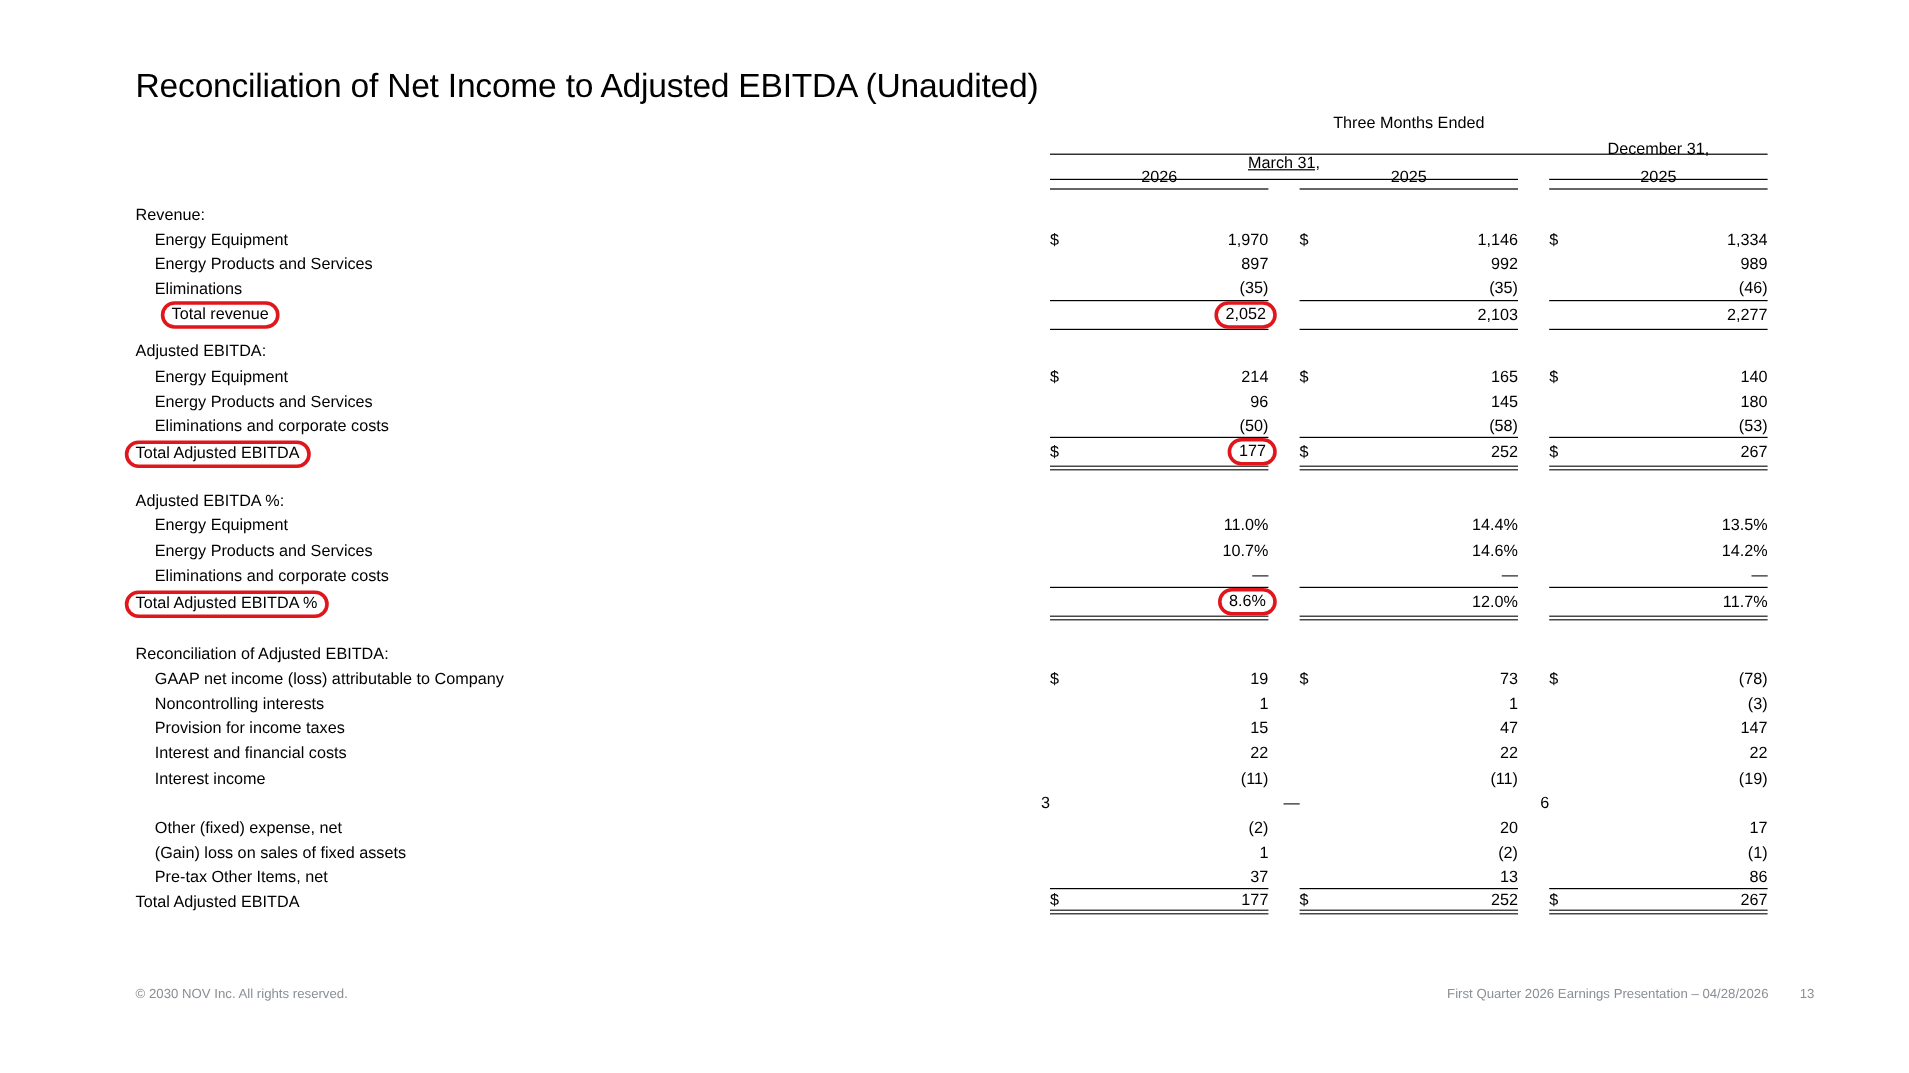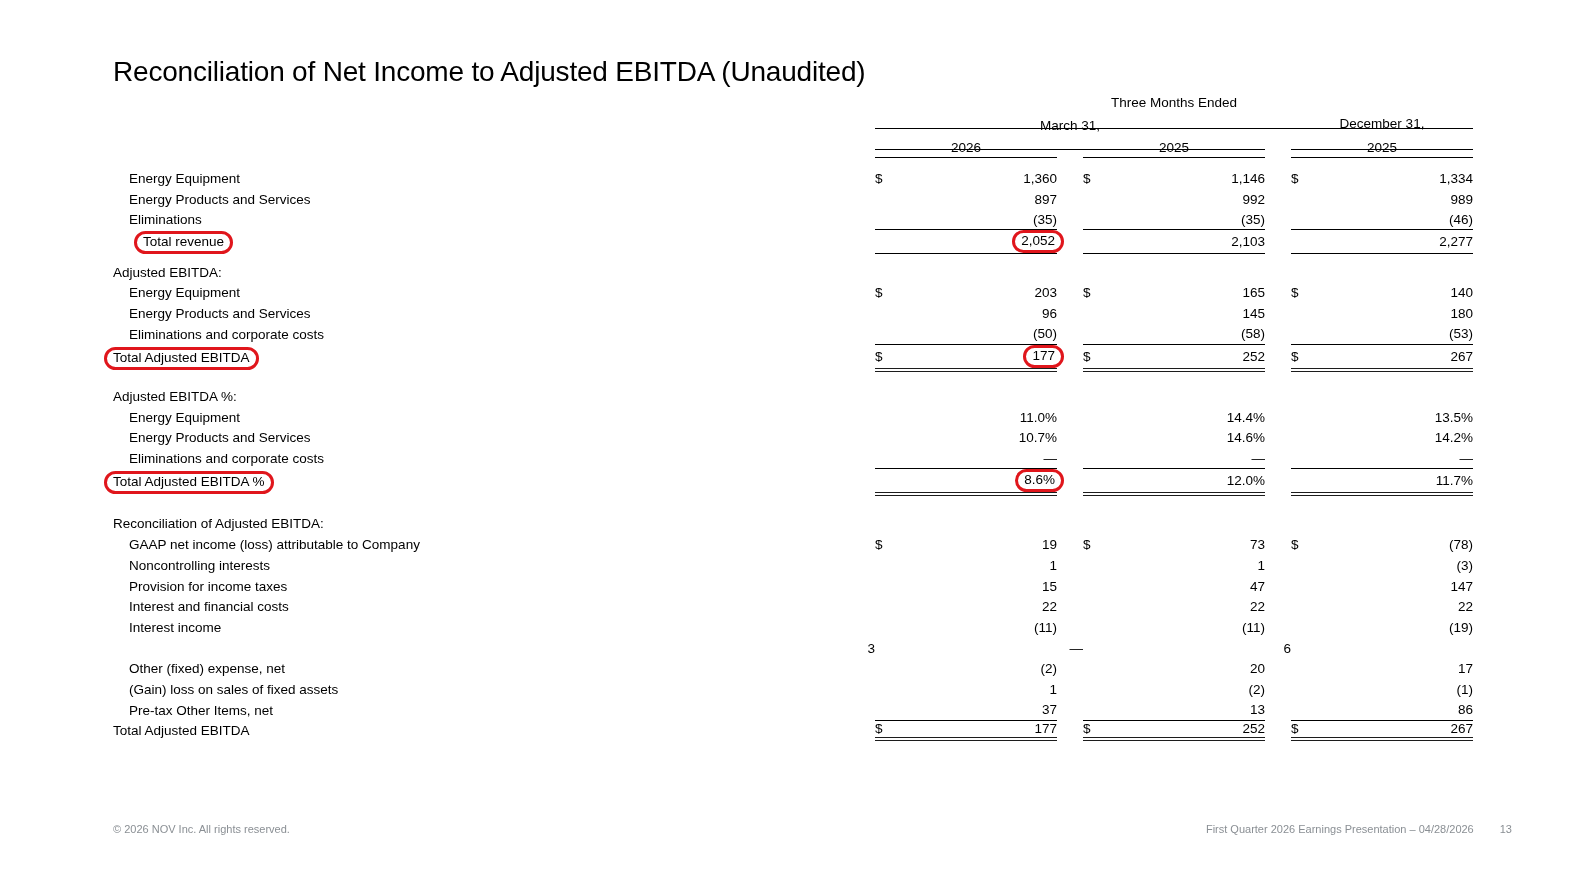--- a/index.html
+++ b/index.html
@@ -35,21 +35,21 @@
   .sp { height: 100%; }
 
   
   .rule .num { border-bottom: 1.6px solid #000; }
   .single .num { border-bottom: 1.8px solid #000; }
   .dbl .num { border-bottom: 4px double #1c1c1c; }
 
   
   .hrow { display: grid; grid-template-columns: 762px 182px 26px 182px 26px 182px; height: 21px; font-size: 13.5px; align-items: end; }
   .span-all { grid-column: 2 / 7; text-align: center; border-bottom: 1.6px solid #000; padding-bottom: 18px; }
-  .span-two { grid-column: 2 / 5; text-align: center; border-bottom: 1.6px solid #000; padding-bottom: 16px; }
+  .span-two { grid-column: 2 / 5; text-align: center; border-bottom: 1.6px solid #000; padding-bottom: 6px; text-decoration: underline; }
   .span-one { grid-column: 6 / 7; text-align: center; border-bottom: 1.6px solid #000; padding-bottom: 18px; }
   .yr { text-align: center; border-bottom: 1.6px solid #000; padding-bottom: 2px; }
   .c2 { grid-column: 2; } .c4 { grid-column: 4; } .c6 { grid-column: 6; }
 
   .section { margin-top: 0; }
   .gap-a { margin-top: 10px; }
   .gap-b { margin-top: 11px; }
   .gap-c { margin-top: 21px; }
   .gap-d { margin-top: 24px; }
 
@@ -88,25 +88,28 @@
       <div class="span-one">December 31,</div>
     </div>
     <div class="hrow">
       <div class="lbl"></div>
       <div class="yr c2">2026</div>
       <div class="yr c4">2025</div>
       <div class="yr c6">2025</div>
     </div>
 
     <div class="section gap-a">
+      <div class="row">
+        <div class="lbl">Revenue:</div>
+      </div>
       <div class="row ind1">
         <div class="lbl">Energy Equipment</div>
         <div class="num">
             <span class="cur">$</span>
-            <span class="val">1,360</span>
+            <span class="val">1,970</span>
           </div>
         <div class="sp"></div>
         <div class="num">
             <span class="cur">$</span>
             <span class="val">1,146</span>
           </div>
         <div class="sp"></div>
         <div class="num">
             <span class="cur">$</span>
             <span class="val">1,334</span>
@@ -166,21 +169,21 @@
     </div>
 
     <div class="section gap-b">
       <div class="row">
         <div class="lbl">Adjusted EBITDA:</div>
       </div>
       <div class="row ind1">
         <div class="lbl">Energy Equipment</div>
         <div class="num">
             <span class="cur">$</span>
-            <span class="val">203</span>
+            <span class="val">214</span>
           </div>
         <div class="sp"></div>
         <div class="num">
             <span class="cur">$</span>
             <span class="val">165</span>
           </div>
         <div class="sp"></div>
         <div class="num">
             <span class="cur">$</span>
             <span class="val">140</span>
@@ -484,20 +487,20 @@
         <div class="num">
             <span class="cur">$</span>
             <span class="val">267</span>
           </div>
       </div>
     </div>
 
   </div>
 
   <div class="footer">
-    <span>© 2026 NOV Inc. All rights reserved.</span>
+    <span>© 2030 NOV Inc. All rights reserved.</span>
     <span class="footer-right">
       <span>First Quarter 2026 Earnings Presentation – 04/28/2026</span>
       <span>13</span>
     </span>
   </div>
 
 </div>
 
 </body></html>

